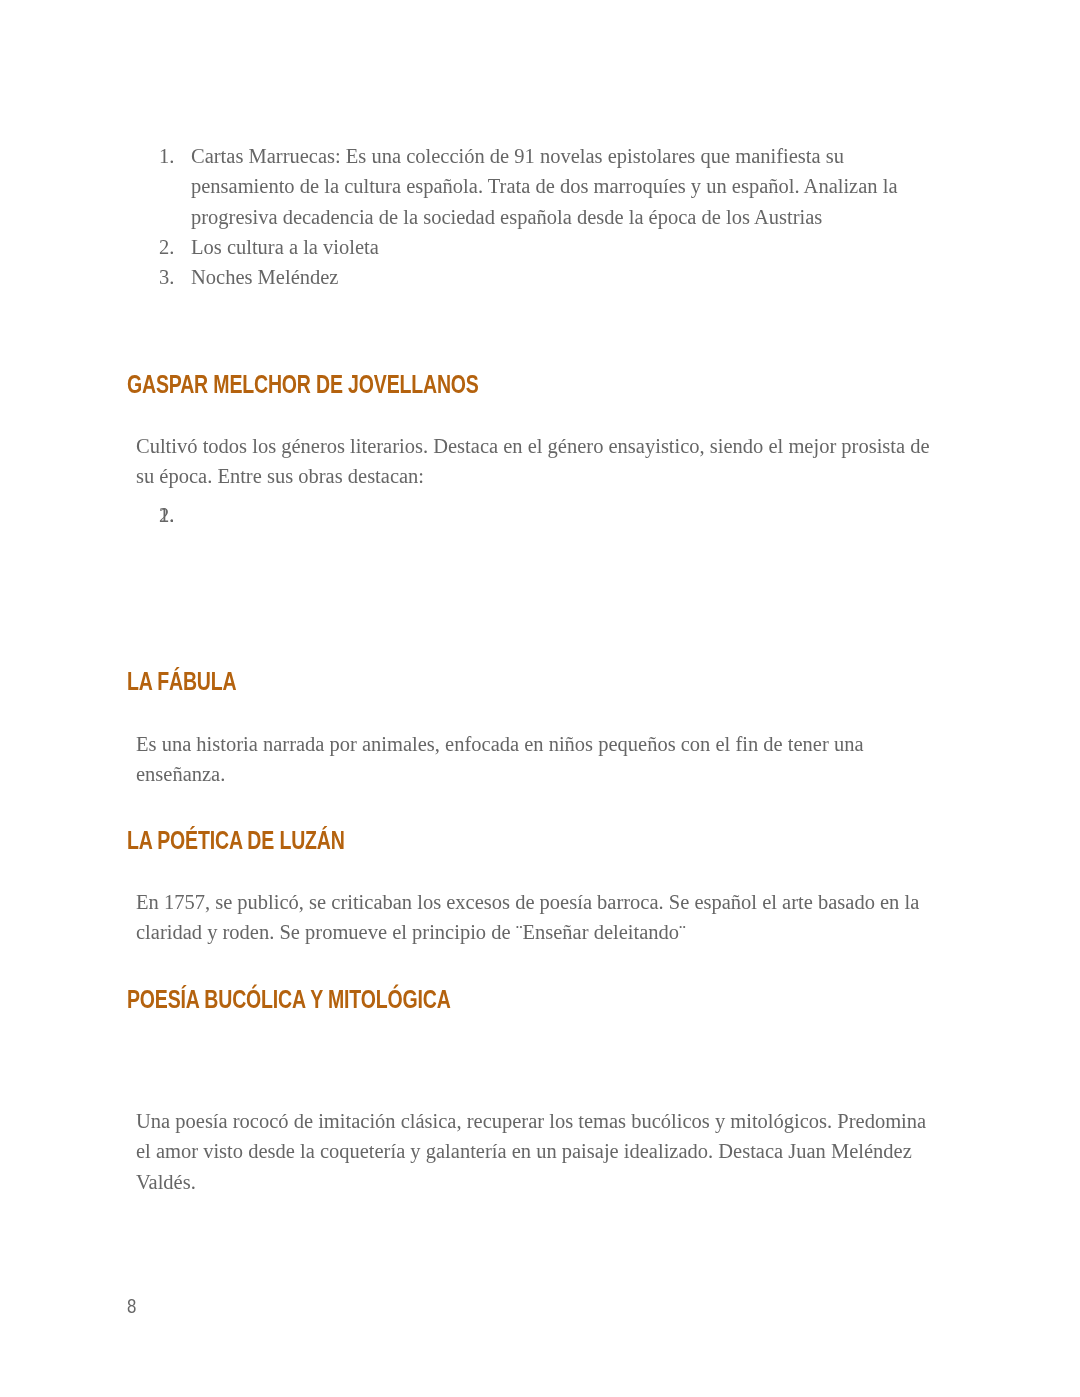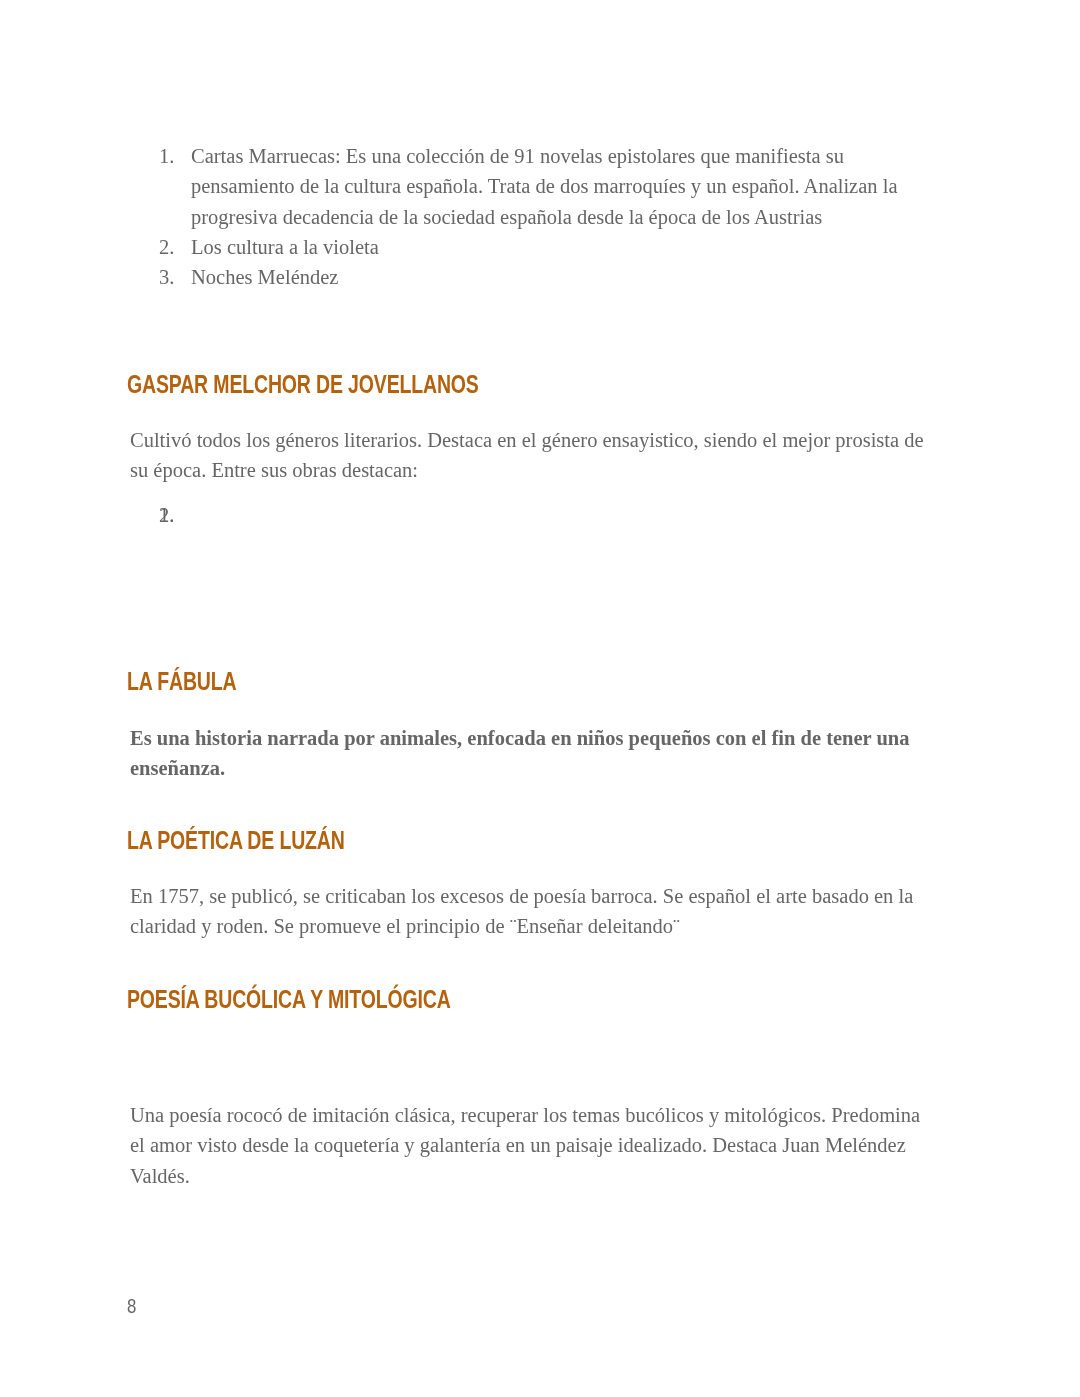--- a/index.html
+++ b/index.html
@@ -17,21 +17,21 @@
       position: absolute;
       left: 127px;
       top: 0;
       width: 810px;
     }
     .body-text {
       font-family: "Liberation Serif", "DejaVu Serif", serif;
       font-size: 20.5px;
       line-height: 30.3px;
       color: #666666;
-      margin: 3px;
+      margin: 9px;
     }
     ol.doc-list {
       list-style: none;
       margin: 0;
       padding: 0;
     }
     ol.doc-list li {
       position: relative;
       padding-left: 64px;
       font-family: "Liberation Serif", "DejaVu Serif", serif;
@@ -92,21 +92,21 @@
   <ol class="doc-list abs" style="top:500px; width:810px;">
     <li>
       <span class="num">1.</span>
     </li>
     <li>
       <span class="num">2.</span>
     </li>
   </ol>
 
   <h2 class="heading abs" style="top:666px;">LA FÁBULA</h2>
-  <p class="body-text abs" style="top:720px; width:810px;font-weight:bold;">Es una historia narrada por animales, enfocada en niños pequeños con el fin de tener una enseñanza.</p>
+  <p class="body-text abs" style="top:720px; width:810px;">Es una historia narrada por animales, enfocada en niños pequeños con el fin de tener una enseñanza.</p>
 
   <h2 class="heading abs" style="top:825px;">LA POÉTICA DE LUZÁN</h2>
   <p class="body-text abs" style="top:878px; width:790px;">En 1757, se publicó, se criticaban los excesos de poesía barroca. Se español el arte basado en la claridad y roden. Se promueve el principio de ¨Enseñar deleitando¨</p>
 
   <h2 class="heading abs" style="top:984px;">POESÍA BUCÓLICA Y MITOLÓGICA</h2>
   <p class="body-text abs" style="top:1097px; width:800px;">Una poesía rococó de imitación clásica, recuperar los temas bucólicos y mitológicos. Predomina el amor visto desde la coquetería y galantería en un paisaje idealizado. Destaca Juan Meléndez Valdés.</p>
 </div>
 
 <div class="page-number">8</div>
 

